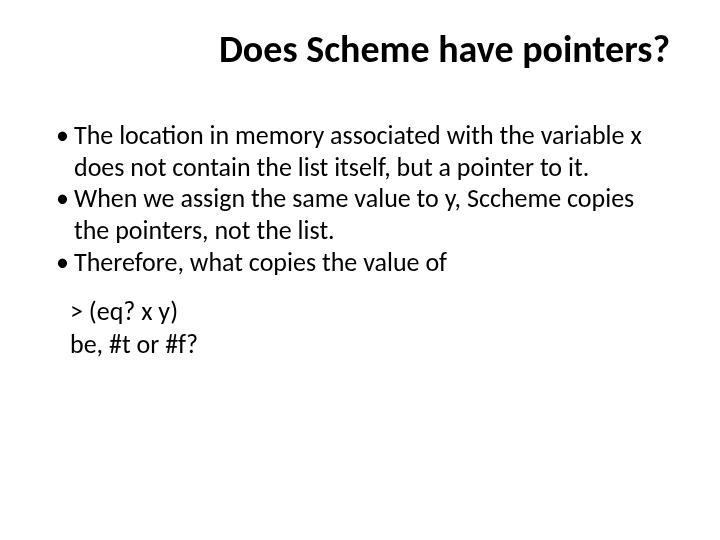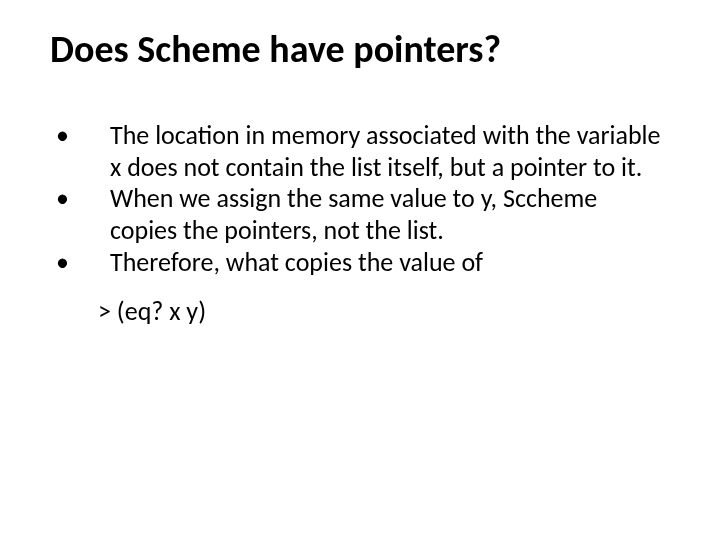--- a/index.html
+++ b/index.html
@@ -14,21 +14,21 @@
   .slide {
     box-sizing: border-box;
     width: 720px;
     height: 540px;
     padding: 20px 50px 20px 50px;
     position: relative;
   }
   .title {
     font-size: 38px;
     font-weight: 700;
-    text-align: left;
+    text-align: right;
     margin-top: 6px;
     margin-bottom: 48px;
     letter-spacing: 0px;
   }
   .bullets {
     font-size: 26px;
     line-height: 1.22;
     margin-left: 6px;
   }
   .bullet {
@@ -37,27 +37,26 @@
   }
   .dot {
     width: 18px;
     flex: 0 0 18px;
     text-align: left;
     font-size: 26px;
     line-height: 1.22;
   }
   .btext {
     flex: 1 1 auto;
-    margin-left: 36px;
   }
   .code {
     font-size: 26px;
     line-height: 1.28;
     margin-top: 16px;
-    margin-left: 48px;
+    margin-left: 20px;
   }
 </style>
 </head>
 <body>
 
 <div class="slide">
   <div class="title">Does Scheme have pointers?</div>
 
   <div class="bullets">
     <div class="bullet">
@@ -69,14 +68,15 @@
       <div class="btext">When we assign the same value to y, Sccheme copies the pointers, not the list.</div>
     </div>
     <div class="bullet">
       <div class="dot">•</div>
       <div class="btext">Therefore,  what copies the value of</div>
     </div>
   </div>
 
   <div class="code">
     <div>&gt;  (eq?  x  y)</div>
+    <div>be,  #t or #f?</div>
   </div>
 </div>
 
 </body></html>

